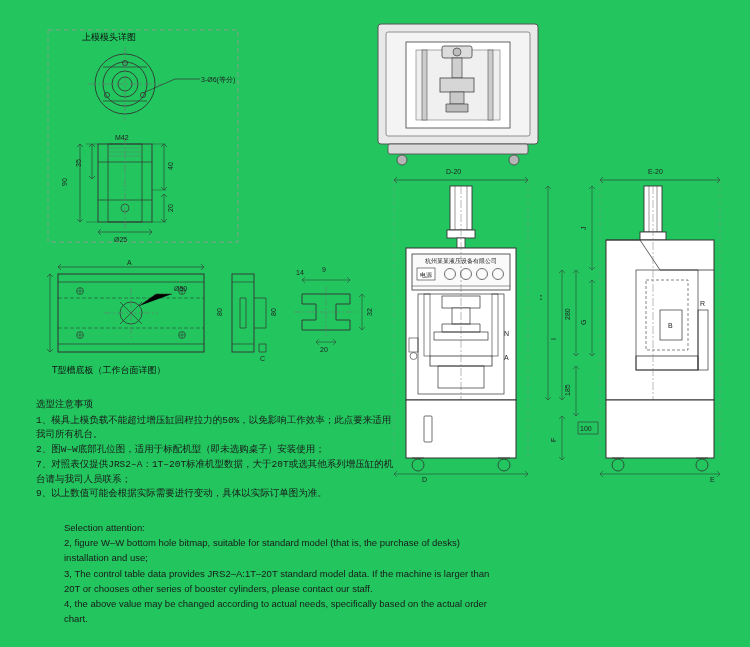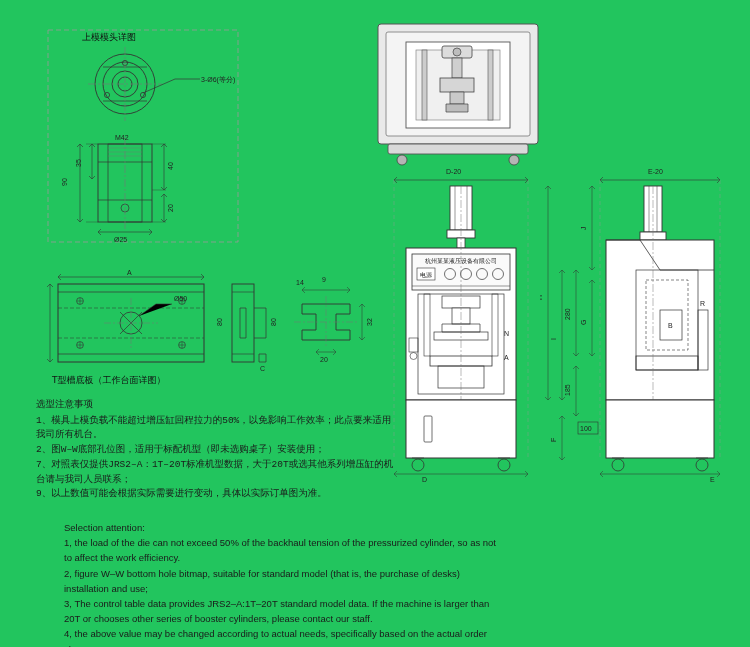--- a/index.html
+++ b/index.html
@@ -120,21 +120,21 @@
       <text class="dim-text" x="161" y="60">3-Ø6(等分)</text>
       <text class="dim-text" x="75" y="118">M42</text>
       <text class="dim-text" x="27" y="164" transform="rotate(-90 27,164)">90</text>
       <text class="dim-text" x="41" y="145" transform="rotate(-90 41,145)">35</text>
       <text class="dim-text" x="133" y="148" transform="rotate(-90 133,148)">40</text>
       <text class="dim-text" x="133" y="190" transform="rotate(-90 133,190)">20</text>
       <text class="dim-text" x="74" y="220">Ø25</text>
     </svg>
   </div>
 
-  <div class="abs" style="left:44px; top:268px;">
+  <div class="abs" style="left:44px; top:258px;">
     <svg width="350" height="120" viewBox="0 0 350 120">
 
       <rect x="14" y="16" width="146" height="78" fill="none" stroke="#333" stroke-width="1"></rect>
       <path d="M14,24 L160,24 M14,86 L160,86" stroke="#333" stroke-width="0.7"></path>
       <path d="M14,40 L160,40 M14,70 L160,70" stroke="#333" stroke-width="0.5" stroke-dasharray="4,2"></path>
 
       <circle cx="36" cy="33" r="3.4" fill="none" stroke="#333" stroke-width="0.7"></circle>
       <circle cx="138" cy="33" r="3.4" fill="none" stroke="#333" stroke-width="0.7"></circle>
       <circle cx="36" cy="77" r="3.4" fill="none" stroke="#333" stroke-width="0.7"></circle>
       <circle cx="138" cy="77" r="3.4" fill="none" stroke="#333" stroke-width="0.7"></circle>
@@ -352,19 +352,18 @@
   <div class="notes">
     <div class="title">选型注意事项</div>
     <div class="item">1、模具上模负载不能超过增压缸回程拉力的50%，以免影响工作效率；此点要来适用我司所有机台。</div>
     <div class="item">2、图W–W底部孔位图，适用于标配机型（即未选购桌子）安装使用；</div>
     <div class="item">7、对照表仅提供JRS2–A：1T–20T标准机型数据，大于20T或选其他系列增压缸的机台请与我司人员联系；</div>
     <div class="item">9、以上数值可能会根据实际需要进行变动，具体以实际订单图为准。</div>
   </div>
 
   <div class="notes-en">
     <div class="item">Selection attention:</div>
-    <div class="item">1, the load of the die can not exceed 50% of the backhaul tension of the pressurized cylinder, so as not to affect the work efficiency.</div>
     <div class="item">2, figure W–W bottom hole bitmap, suitable for standard model (that is, the purchase of desks) installation and use;</div>
     <div class="item">3, The control table data provides JRS2–A:1T–20T standard model data. If the machine is larger than 20T or chooses other series of booster cylinders, please contact our staff.</div>
     <div class="item">4, the above value may be changed according to actual needs, specifically based on the actual order chart.</div>
   </div>
 
 </div>
 
 </body></html>

